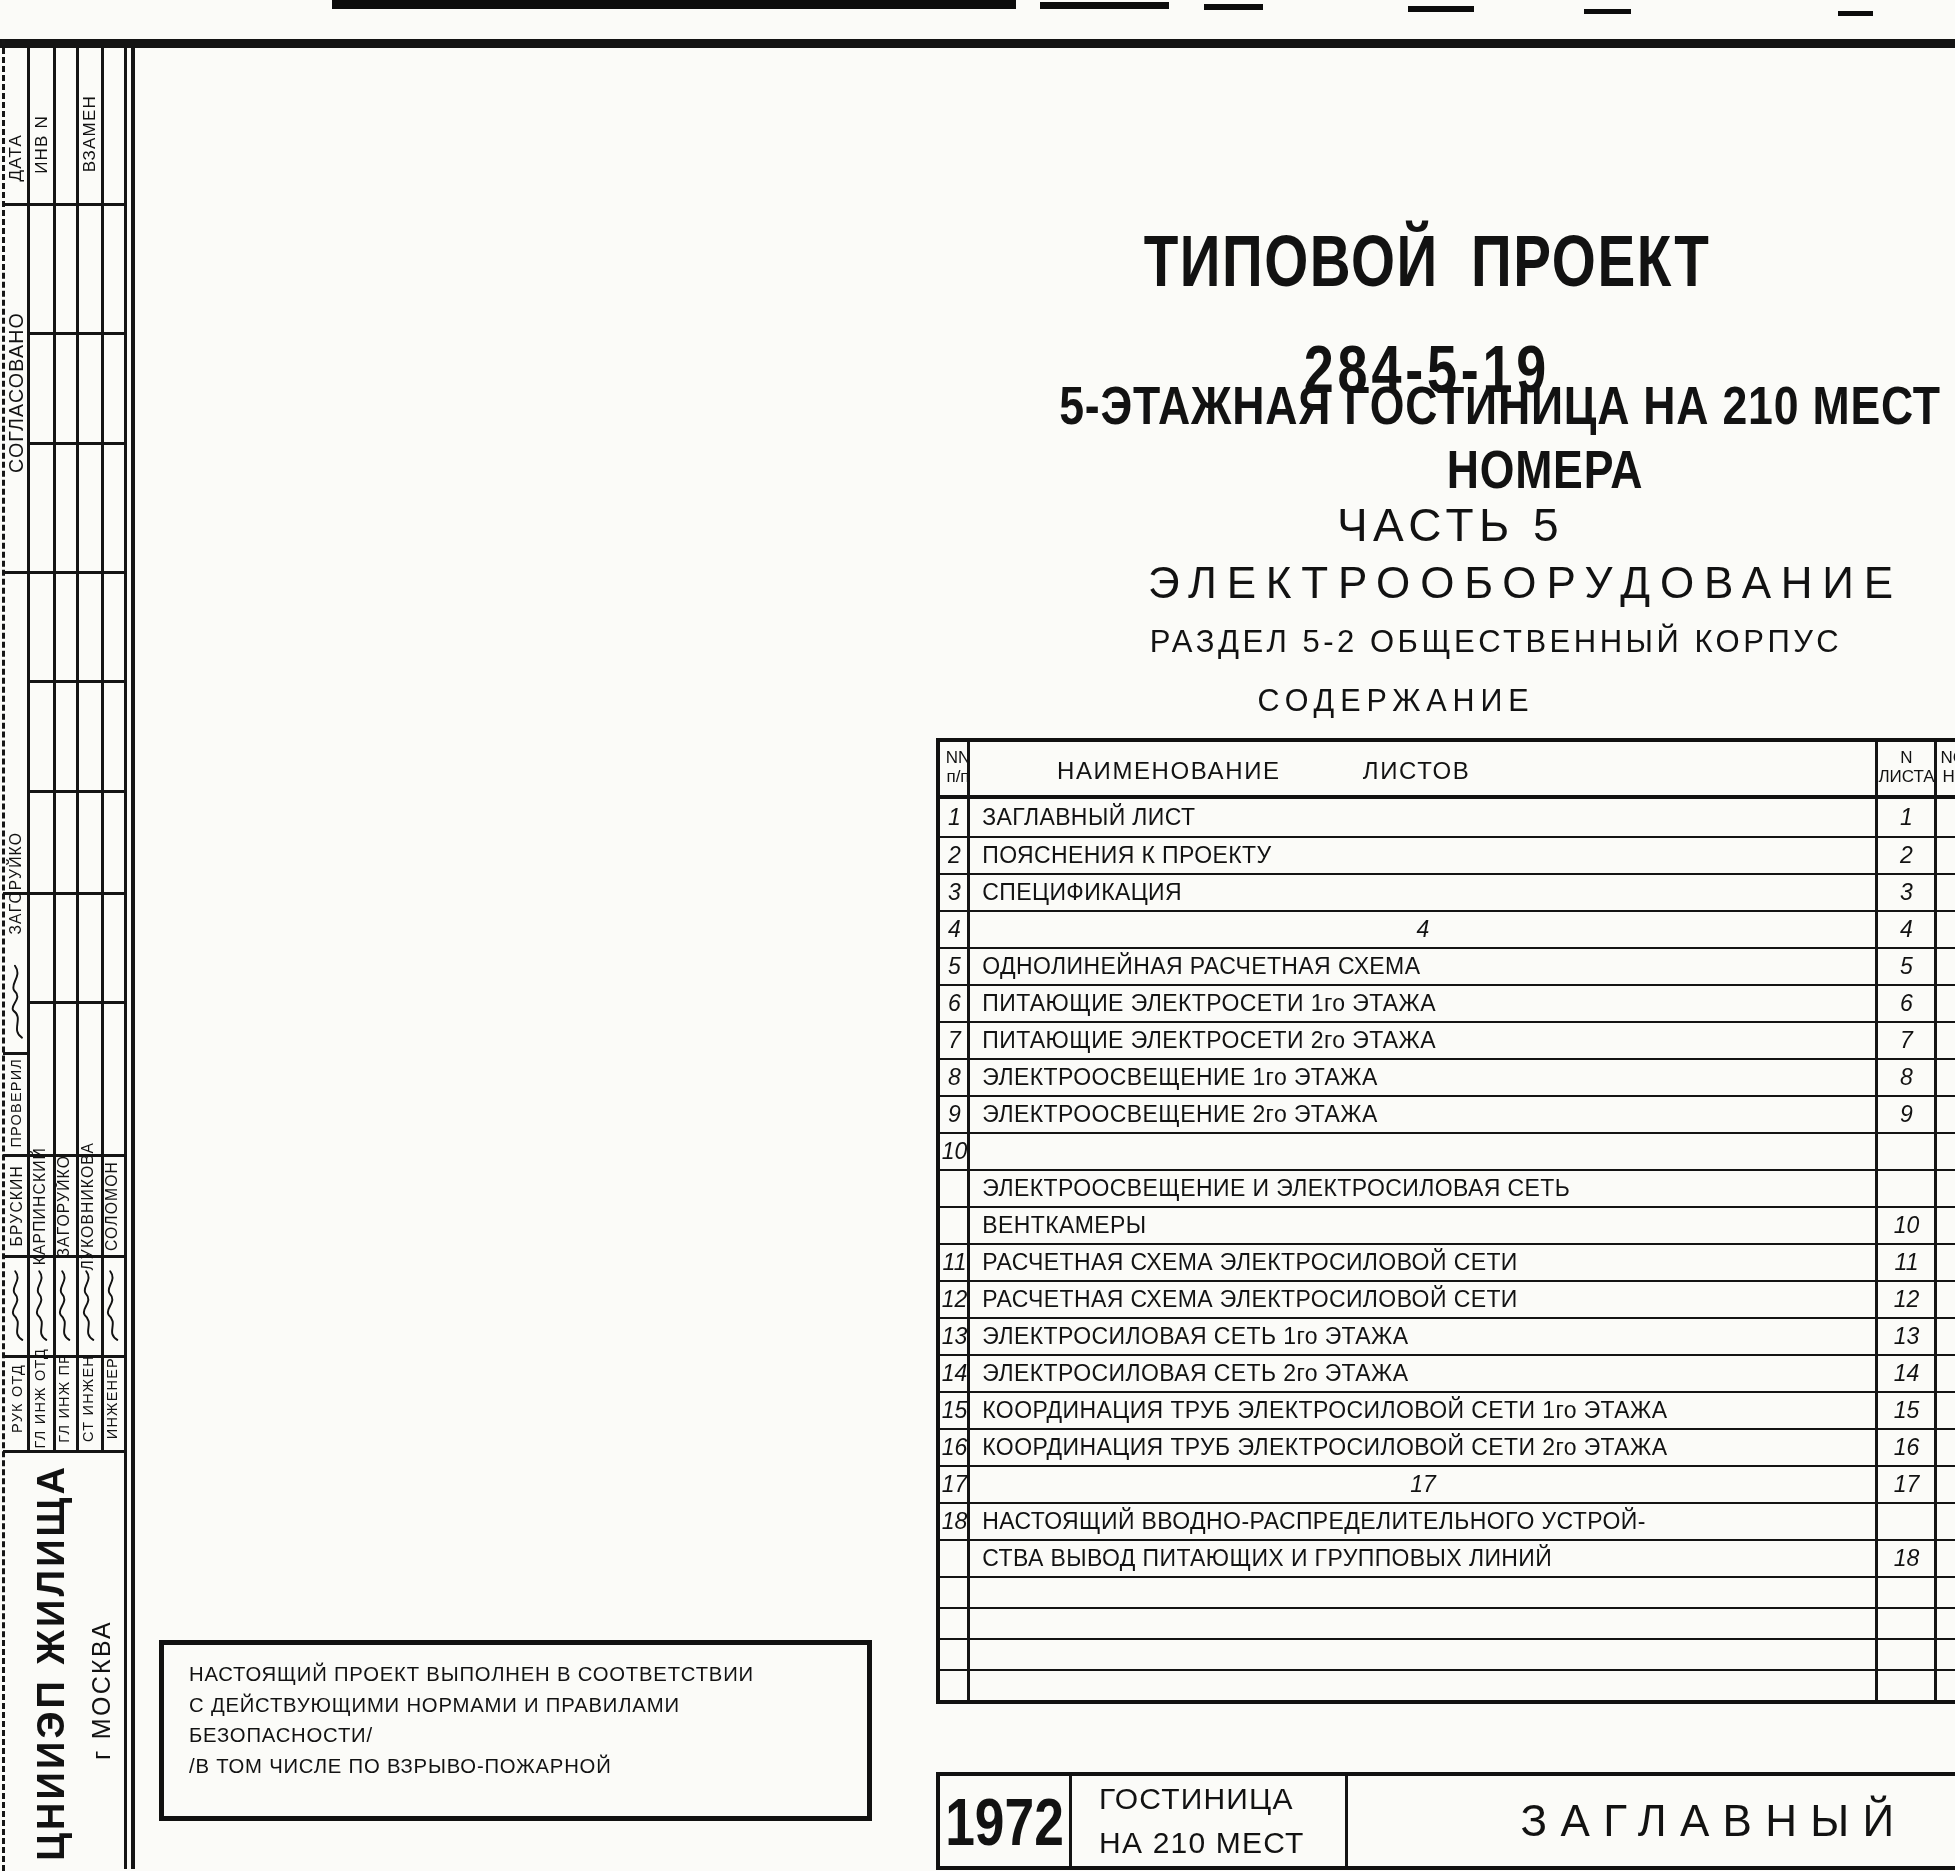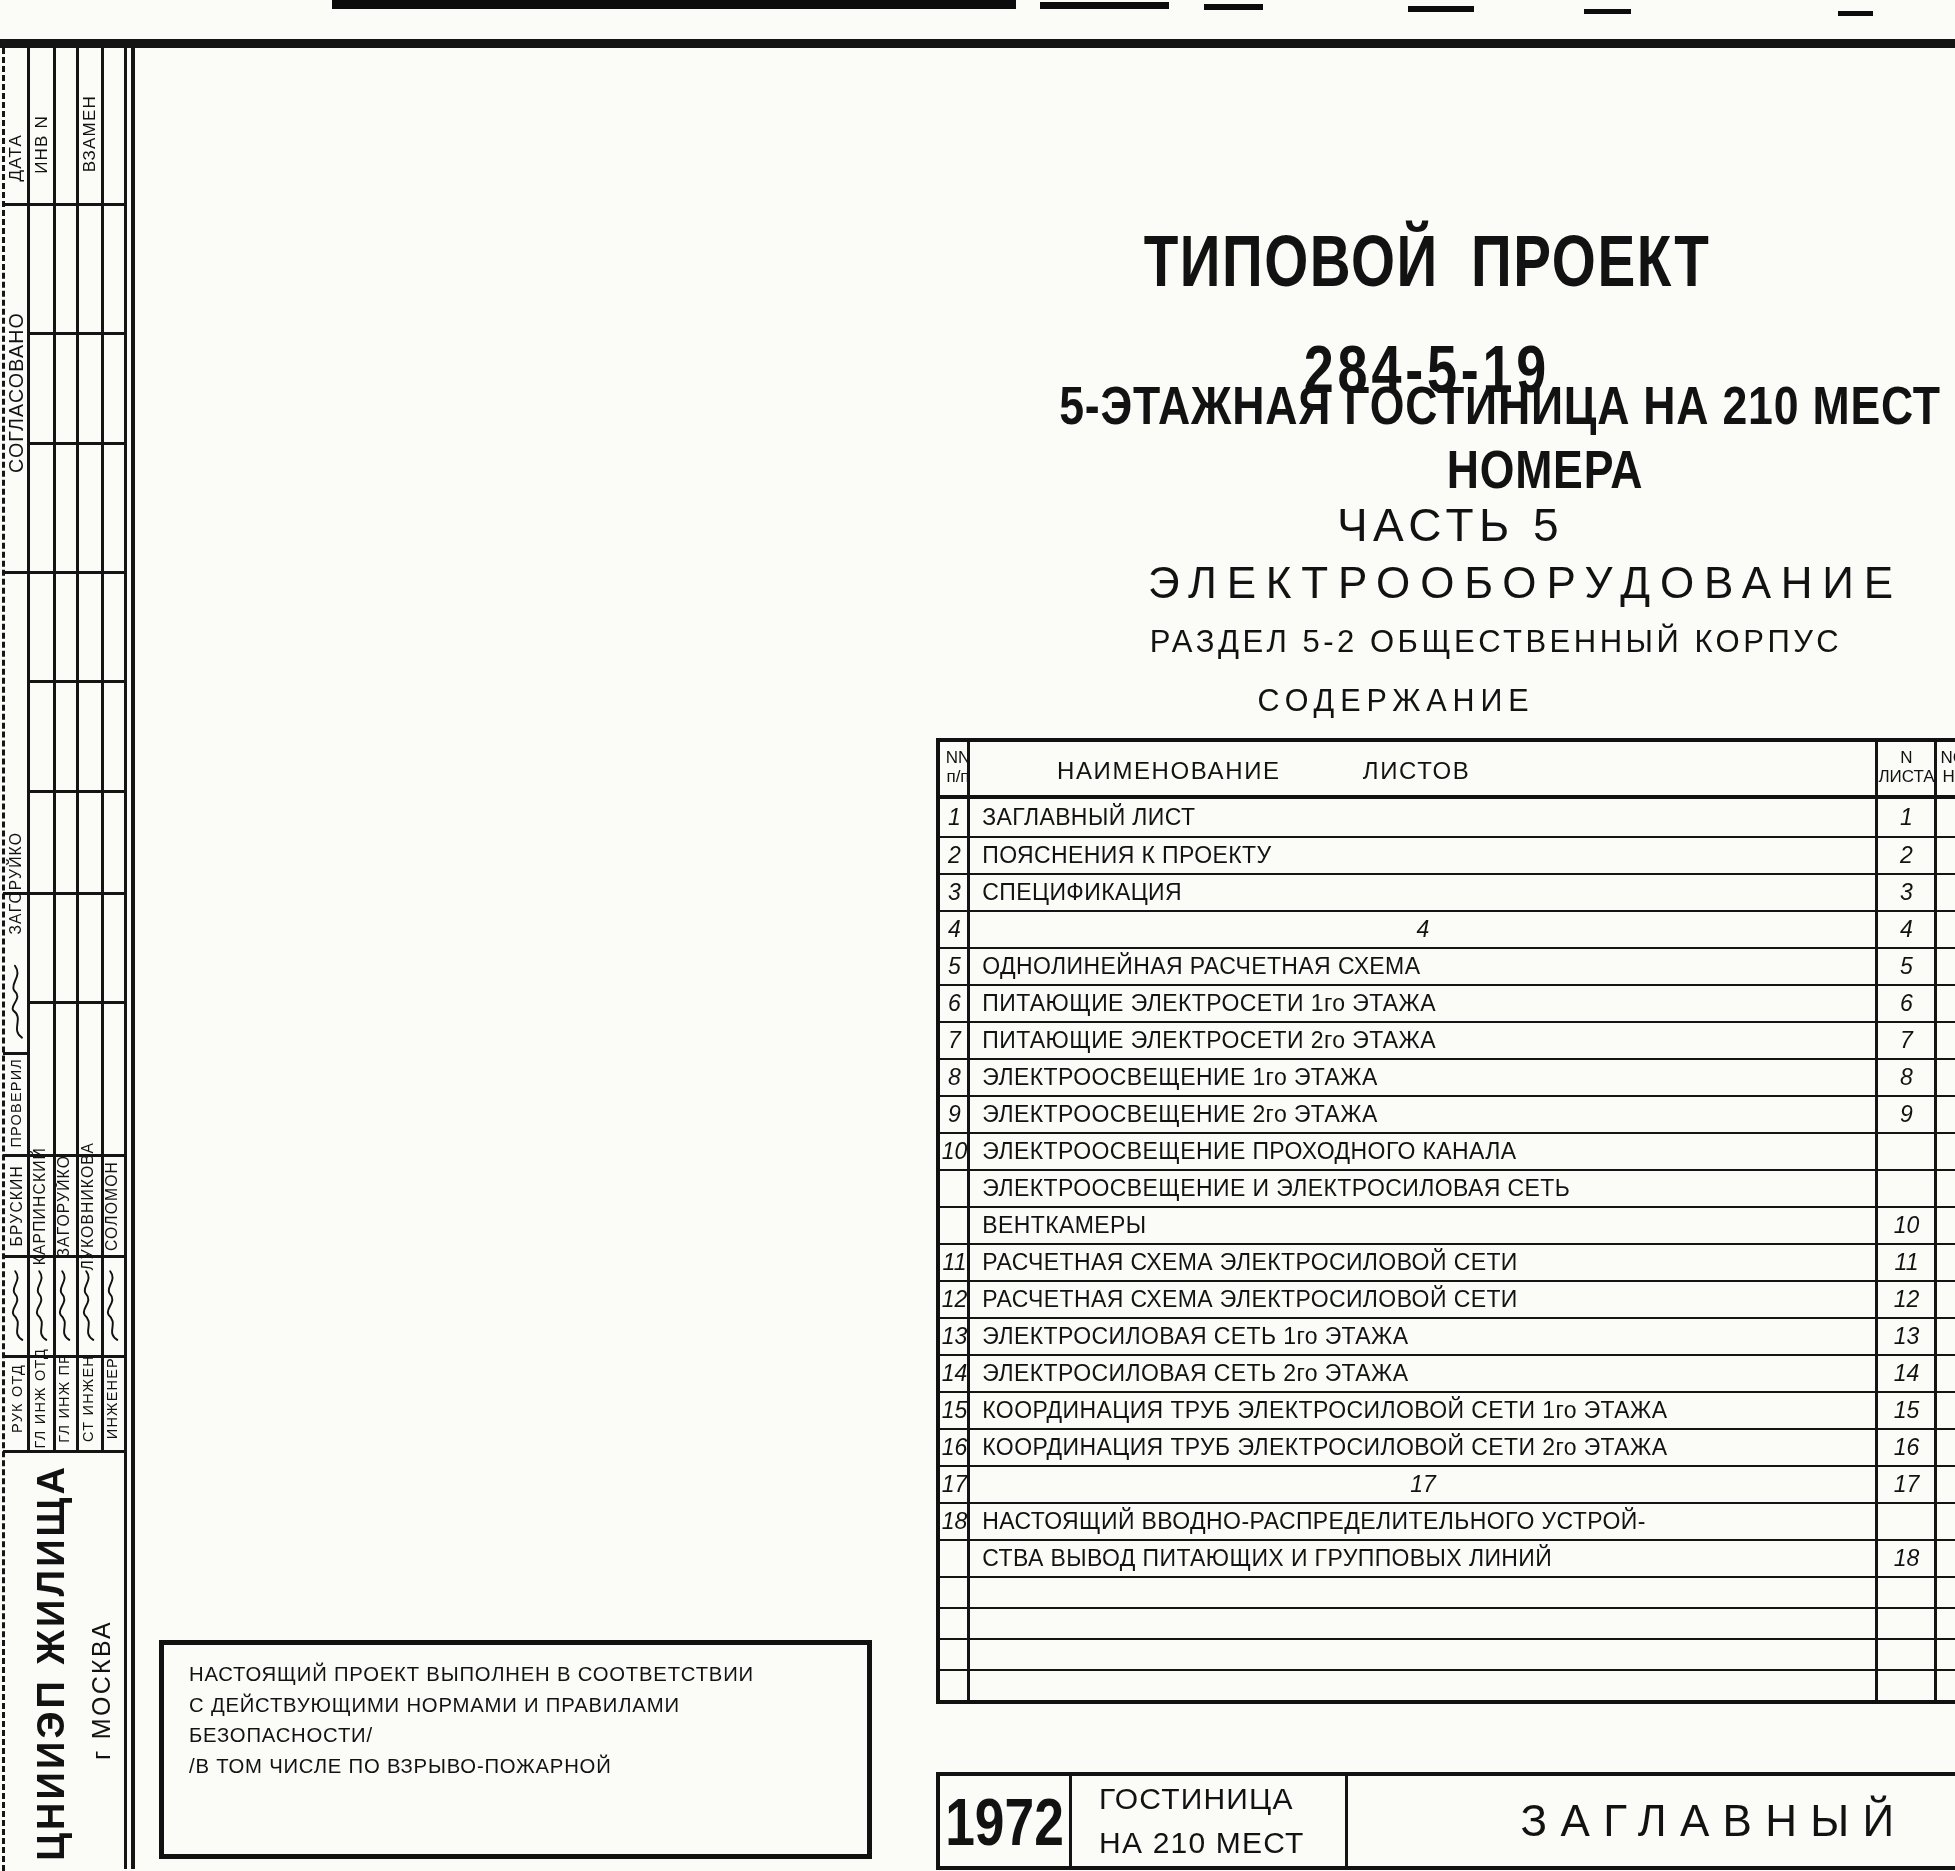--- a/index.html
+++ b/index.html
@@ -272,21 +272,20 @@
 
       <div class="row">
         <div class="cell-num num">9</div>
         <div class="cell-name">ЭЛЕКТРООСВЕЩЕНИЕ 2го ЭТАЖА</div>
         <div class="cell-num num">9</div>
         <div class="cell-num num">9</div>
       </div>
 
       <div class="row">
         <div class="cell-num num">10</div>
-        <div class="cell-name">ЭЛЕКТРООСВЕЩЕНИЕ ПРОХОДНОГО КАНАЛА</div>
         <div class="cell-num num"></div>
         <div class="cell-num num"></div>
       </div>
 
       <div class="row">
         <div class="cell-num num"></div>
         <div class="cell-name">ЭЛЕКТРООСВЕЩЕНИЕ И ЭЛЕКТРОСИЛОВАЯ СЕТЬ</div>
         <div class="cell-num num"></div>
         <div class="cell-num num">'</div>
       </div>
@@ -386,21 +385,21 @@
         <div class="cell-name"></div>
         <div class="cell-num num"></div>
         <div class="cell-num num"></div>
       </div>
     </div>
   <div class="tv" style="left:27px;"></div>
   <div class="tv" style="left:935px;"></div>
   <div class="tv" style="left:994px;"></div>
 </div>
 
-<div class="abs note-box" style="left:159px;top:1640px;width:713px;height:219px;padding:14px 7.8px 0 25px;">
+<div class="abs note-box" style="left:159px;top:1640px;width:713px;height:181px;padding:14px 7.8px 0 25px;">
   <div>
 
       <div class="note-line" style="line-height:30.5px;font-size:20.3px;">НАСТОЯЩИЙ ПРОЕКТ ВЫПОЛНЕН В СООТВЕТСТВИИ</div>
 
       <div class="note-line" style="line-height:30.5px;font-size:20.3px;">С ДЕЙСТВУЮЩИМИ НОРМАМИ И ПРАВИЛАМИ</div>
 
       <div class="note-line" style="line-height:30.5px;font-size:20.3px;">БЕЗОПАСНОСТИ/</div>
 
       <div class="note-line" style="line-height:30.5px;font-size:20.3px;">/В ТОМ ЧИСЛЕ ПО ВЗРЫВО-ПОЖАРНОЙ</div>
     </div>

